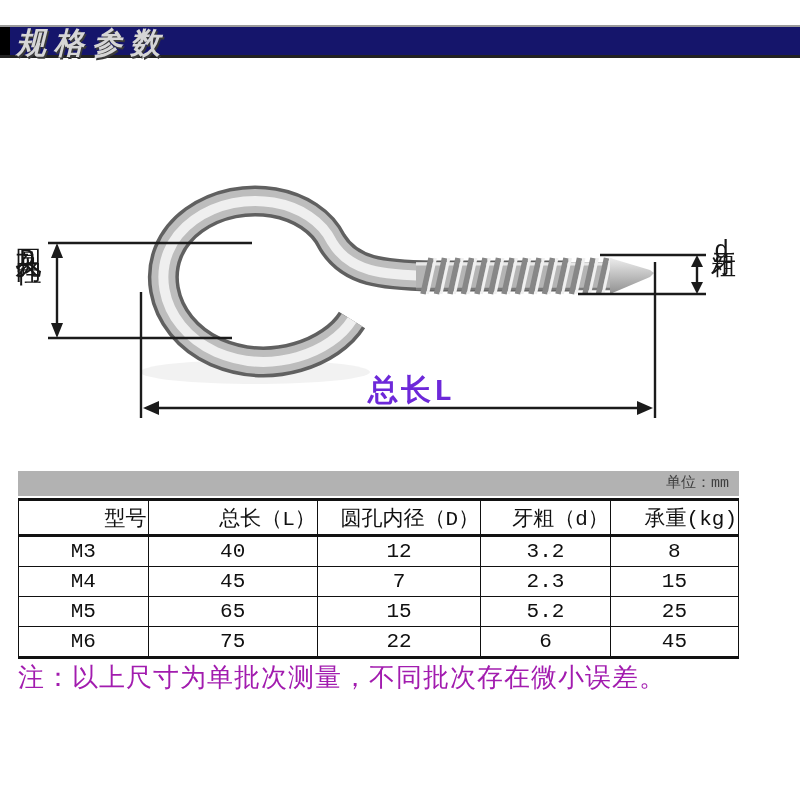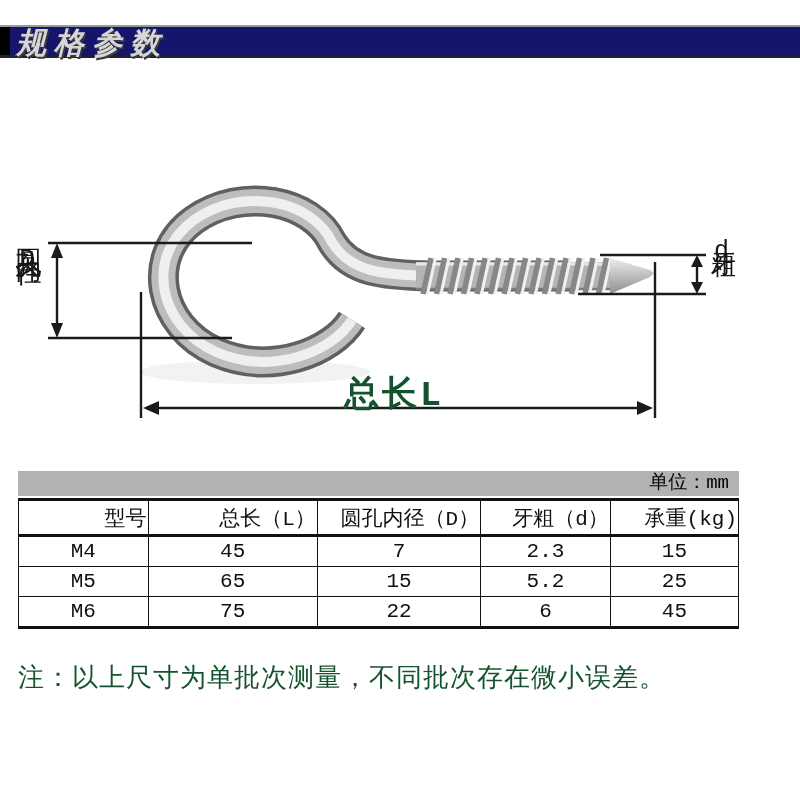--- a/index.html
+++ b/index.html
@@ -30,45 +30,45 @@
   
   .diagram-svg { position:absolute; left:0; top:0; width:800px; height:460px; z-index:1; }
 
   .vlabel {
     position:absolute; writing-mode:vertical-lr; text-orientation:upright;
     color:#161616; z-index:2; line-height:1;
   }
   .hole-label   { left:14px;  top:228px; font-size:26px; letter-spacing:4px; }
   .thread-label { left:709px; top:233px; font-size:25px; letter-spacing:2px; }
   .length-label {
-    position:absolute; left:344px; top:370px; font-size:35px; font-weight:bold;
-    letter-spacing:3px; color:#14532d; z-index:2; white-space:nowrap;
+    position:absolute; left:368px; top:370px; font-size:30px; font-weight:bold;
+    letter-spacing:3px; color:#6d28d9; z-index:2; white-space:nowrap;
   }
 
   
   .unit-band {
     position:absolute; left:18px; top:471px; width:721px; height:25px;
     background:#b2b2b2; text-align:right; box-sizing:border-box;
-    padding-right:10px; font-size:19px; line-height:25px; color:#000000; z-index:2;
+    padding-right:10px; font-size:15px; line-height:25px; color:#404040; z-index:2;
   }
   .spec-table {
     position:absolute; left:18px; top:498px; width:721px;
     border-collapse:collapse; text-align:center; z-index:2;
     font-size:21px; color:#101010;
     border-left:1.5px solid #111; border-right:1.5px solid #111;
     border-bottom:3.5px solid #111;
   }
   .spec-table th, .spec-table td { border:1.8px solid #111; font-weight:normal; }
   .spec-table thead th { height:31px; border-top:3px solid #111; border-bottom:3px solid #111;text-align:right; }
   .spec-table td { height:27px; }
 
   
   .note {
     position:absolute; left:18px; top:660px; width:760px;
-    font-size:26px; letter-spacing:1px; color:#14532d; z-index:2;
+    font-size:26px; letter-spacing:1px; color:#a21caf; z-index:2;
     white-space:nowrap;
   }
 </style>
 </head>
 <body>
 
 <div class="page">
 
   <svg class="diagram-svg" viewBox="0 0 800 460">
     <defs>
@@ -172,20 +172,27 @@
       <tr>
         <th>型号</th>
         <th>总长（L）</th>
         <th>圆孔内径（D）</th>
         <th>牙粗（d）</th>
         <th>承重(kg)</th>
       </tr>
     </thead>
     <tbody>
       <tr>
+        <td>M3</td>
+        <td>40</td>
+        <td>12</td>
+        <td>3.2</td>
+        <td>8</td>
+      </tr>
+      <tr>
         <td>M4</td>
         <td>45</td>
         <td>7</td>
         <td>2.3</td>
         <td>15</td>
       </tr>
       <tr>
         <td>M5</td>
         <td>65</td>
         <td>15</td>

